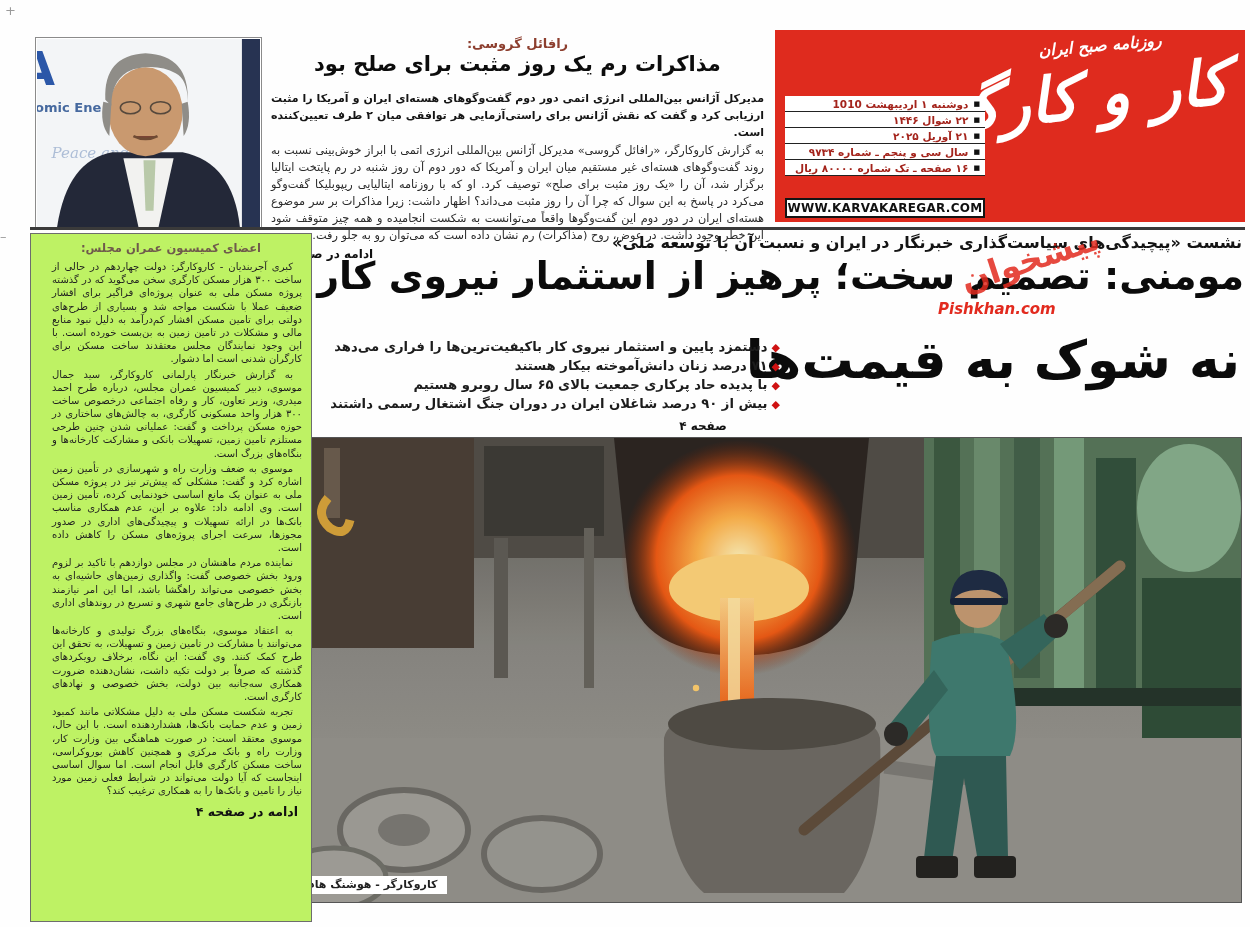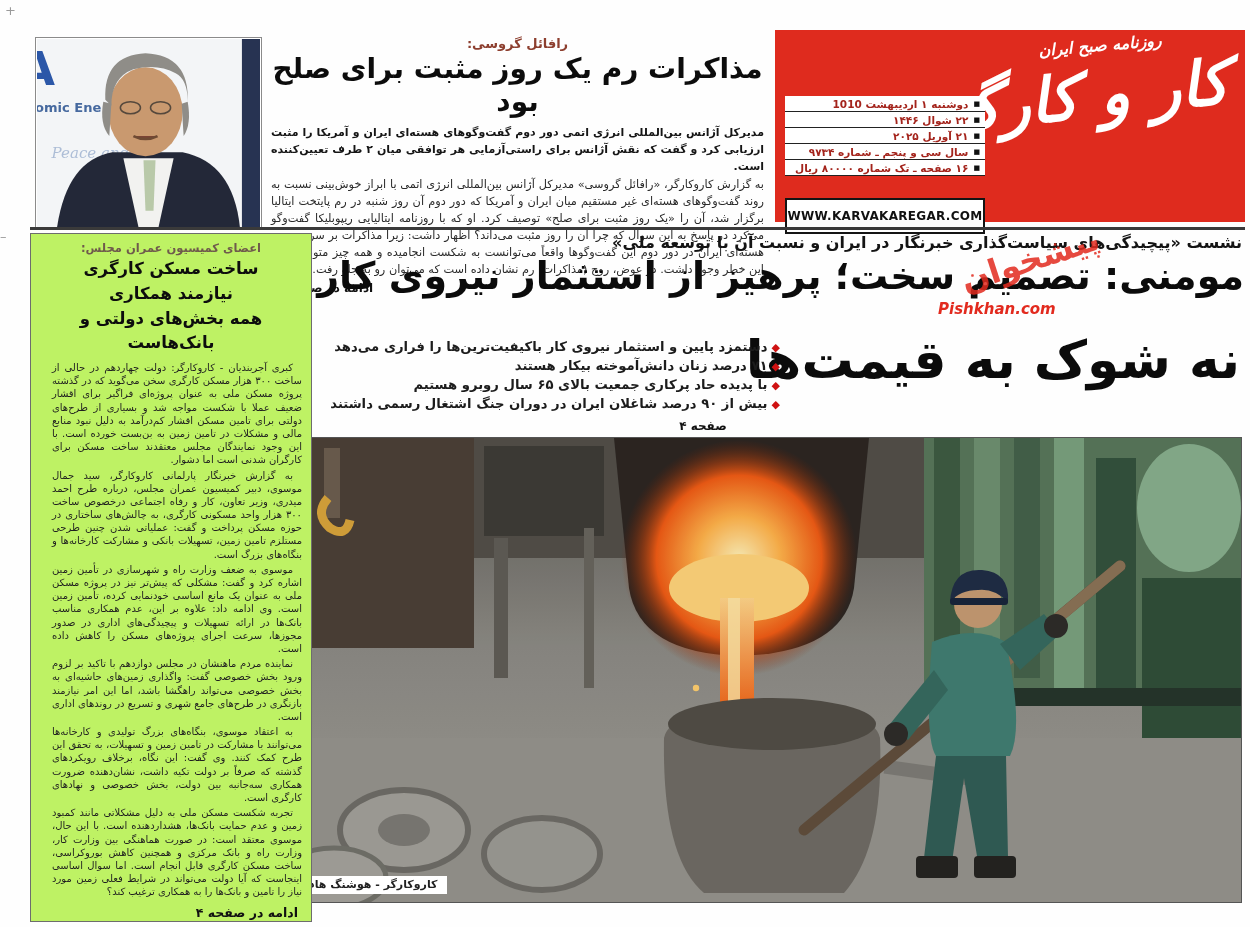--- a/index.html
+++ b/index.html
@@ -11,26 +11,26 @@
   .crop{position:absolute;color:#9a9a9a;font-size:13px;line-height:1;}
 
   
   #masthead{left:775px;top:30px;width:470px;height:192px;background:var(--masthead_red,#df2b1e);}
   #tagline{position:absolute;top:6px;left:185px;width:280px;text-align:center;color:#fff;font-size:16px;font-style:italic;transform:rotate(-5deg);font-weight:bold;}
   #paper-title{position:absolute;top:30px;left:150px;width:315px;text-align:center;color:#fff;font-size:62px;font-weight:bold;font-style:italic;transform:rotate(-6deg);white-space:nowrap;letter-spacing:-2px;}
   #dates{position:absolute;left:10px;top:66px;width:200px;}
   .date-item{display:flex;align-items:center;gap:5px;background:#fff;border-bottom:1px solid #222;padding:2px 5px 1px;}
   .date-item .sq{color:#111;font-size:7px;line-height:1;}
   .date-item .dt{color:var(--date_text_red,#a4241c);font-size:10.5px;font-weight:bold;white-space:nowrap;}
-  #website{position:absolute;left:10px;top:168px;width:200px;background:#fff;border:2px solid #141414;box-sizing:border-box;text-align:center;font-size:12px;font-weight:bold;color:#111;padding:9px 0;direction:ltr;letter-spacing:.3px;}
+  #website{position:absolute;left:10px;top:168px;width:200px;background:#fff;border:2px solid #141414;box-sizing:border-box;text-align:center;font-size:12px;font-weight:bold;color:#111;padding:1px 0;direction:ltr;letter-spacing:.3px;}
 
   
   #top-story{left:265px;top:34px;width:505px;height:192px;}
   #top-kicker{text-align:center;color:#8d3f2f;font-size:13px;font-weight:bold;margin:2px 0 1px;}
-  #top-headline{text-align:center;color:#0c0c0c;font-size:28px;font-weight:bold;margin:0 0 6px;}
+  #top-headline{text-align:center;color:#0c0c0c;font-size:21px;font-weight:bold;margin:0 0 14px;}
   #top-lede{font-size:11px;font-weight:bold;color:#151515;text-align:justify;line-height:1.55;margin:0 6px 2px;}
   #top-body{font-size:11.3px;color:#2a2a2a;text-align:justify;line-height:1.5;margin:0 6px;}
   #top-continue{font-size:12px;font-weight:bold;color:#111;text-align:left;margin:2px 10px 0;}
 
   
   #grossi-box{left:35px;top:37px;width:223px;height:188px;border:1px solid #8b8b8b;background:#fff;padding:1px;}
   #grossi-box svg{display:block;width:100%;height:100%;}
 
   
   #header-rule{left:30px;top:227px;width:1215px;height:3px;border-top:2px solid #3a3a3a;border-bottom:1px solid #3a3a3a;box-sizing:border-box;}
@@ -244,28 +244,20 @@
         <rect x="666" y="160" width="58" height="7" rx="3" fill="#16223a"></rect>
       </g>
 
       <rect width="957" height="464" fill="#3a2f22" opacity="0.06"></rect>
     </svg>
   </div>
   <div class="abs" id="photo-caption">کاروکارگر - هوشنگ هادی</div>
 
   <div class="abs" id="left-article">
     <div id="left-kicker">اعضای کمیسیون عمران مجلس:</div>
-    <div id="left-headline">
-
-        <div class="lhl">ساخت مسکن کارگری</div>
-
-        <div class="lhl">نیازمند همکاری</div>
-
-        <div class="lhl">همه بخش‌های دولتی و بانک‌هاست</div>
-      </div>
     <div id="left-body">
 
         <p>کبری آجربندیان - کاروکارگر: دولت چهاردهم در حالی از ساخت ۳۰۰ هزار مسکن کارگری سخن می‌گوید که در گذشته پروژه مسکن ملی به عنوان پروژه‌ای فراگیر برای اقشار ضعیف عملا با شکست مواجه شد و بسیاری از طرح‌های دولتی برای تامین مسکن اقشار کم‌درآمد به دلیل نبود منابع مالی و مشکلات در تامین زمین به بن‌بست خورده است. با این وجود نمایندگان مجلس معتقدند ساخت مسکن برای کارگران شدنی است اما دشوار.</p>
 
         <p>به گزارش خبرنگار پارلمانی کاروکارگر، سید جمال موسوی، دبیر کمیسیون عمران مجلس، درباره طرح احمد میدری، وزیر تعاون، کار و رفاه اجتماعی درخصوص ساخت ۳۰۰ هزار واحد مسکونی کارگری، به چالش‌های ساختاری در حوزه مسکن پرداخت و گفت: عملیاتی شدن چنین طرحی مستلزم تامین زمین، تسهیلات بانکی و مشارکت کارخانه‌ها و بنگاه‌های بزرگ است.</p>
 
         <p>موسوی به ضعف وزارت راه و شهرسازی در تأمین زمین اشاره کرد و گفت: مشکلی که پیش‌تر نیز در پروژه مسکن ملی به عنوان یک مانع اساسی خودنمایی کرده، تأمین زمین است. وی ادامه داد: علاوه بر این، عدم همکاری مناسب بانک‌ها در ارائه تسهیلات و پیچیدگی‌های اداری در صدور مجوزها، سرعت اجرای پروژه‌های مسکن را کاهش داده است.</p>
 
         <p>نماینده مردم ماهنشان در مجلس دوازدهم با تاکید بر لزوم ورود بخش خصوصی گفت: واگذاری زمین‌های حاشیه‌ای به بخش خصوصی می‌تواند راهگشا باشد، اما این امر نیازمند بازنگری در طرح‌های جامع شهری و تسریع در روندهای اداری است.</p>
 

